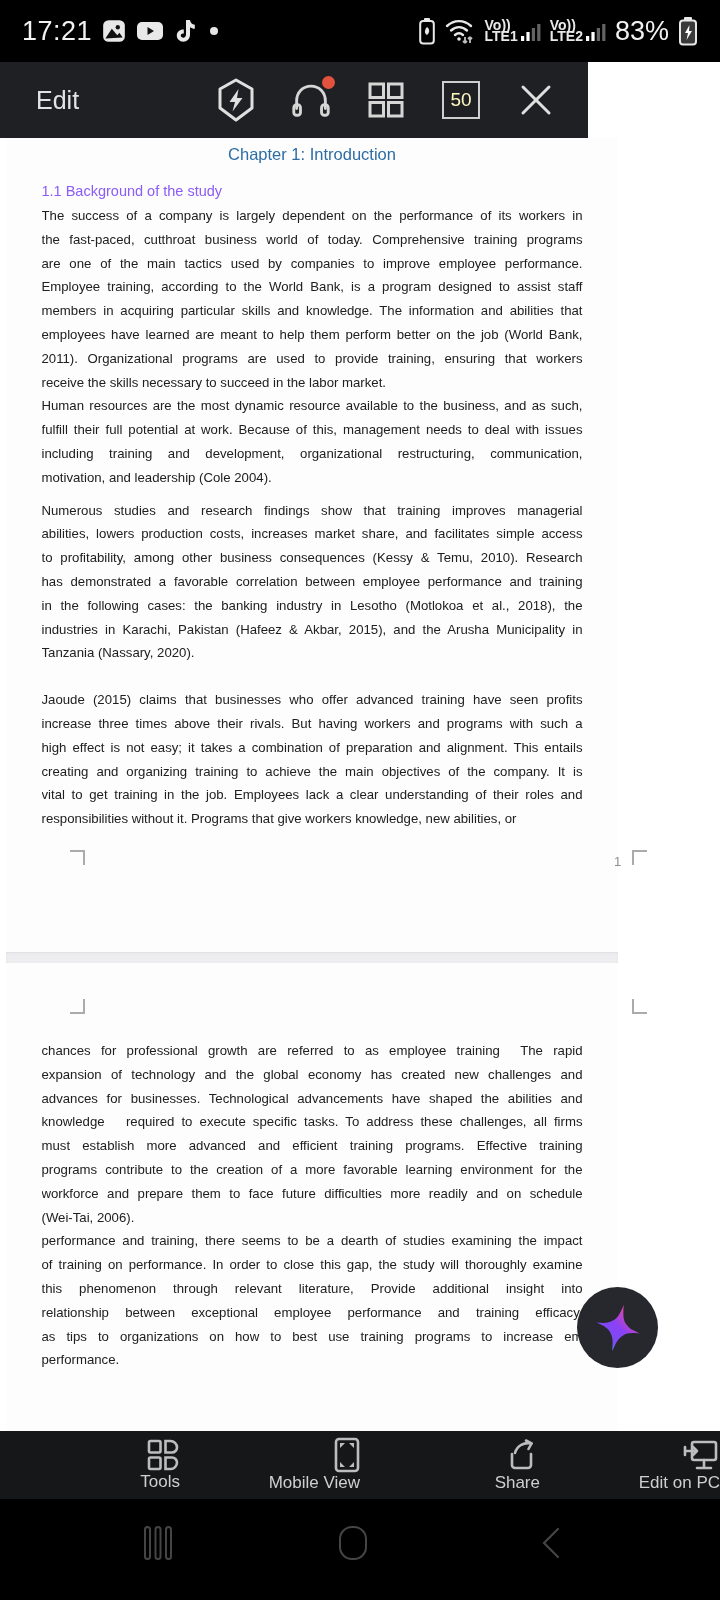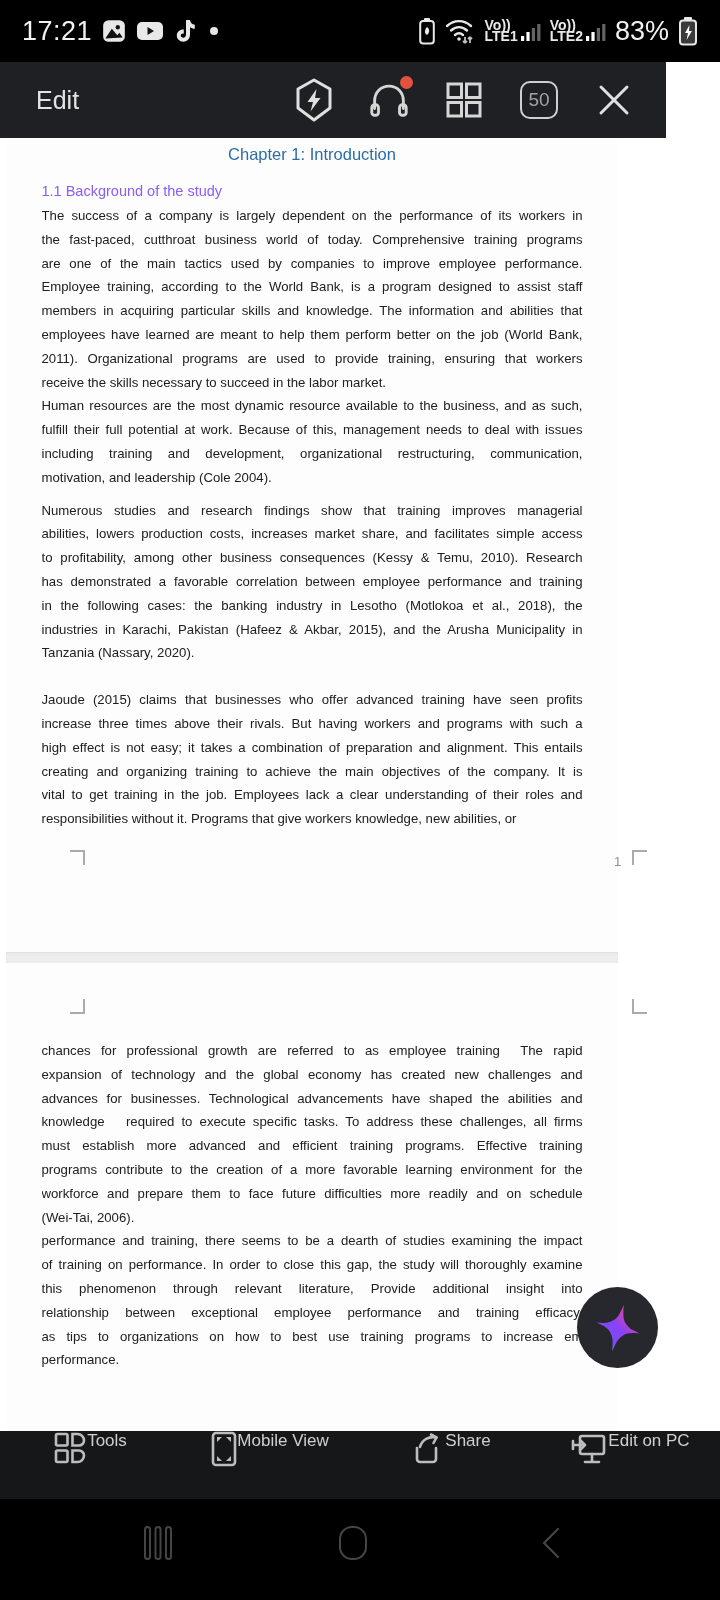--- a/index.html
+++ b/index.html
@@ -11,27 +11,27 @@
   .status-bar { position:absolute; top:0; left:0; width:720px; height:62px; background:#000;
     display:flex; align-items:center; justify-content:space-between; padding:0 22px; z-index:30; }
   .sb-left, .sb-right { display:flex; align-items:center; gap:9px; }
   .sb-time { color:#f2f2f2; font-size:27px; letter-spacing:0.5px; }
   .sb-pct { color:#f2f2f2; font-size:27px; }
   .volte { display:flex; align-items:center; gap:3px; }
   .volte-txt { color:#e9e9e9; font-size:14px; font-weight:bold; line-height:11px; text-align:left; }
   .sb-dot { width:8px; height:8px; border-radius:50%; background:#e6e6e6; margin-left:4px; }
 
   
-  .app-bar { position:absolute; top:62px; left:0; width:666px; height:76px; background:#1f2023;
+  .app-bar { position:absolute; top:62px; left:0; width:588px; height:76px; background:#1f2023;
     display:flex; align-items:center; z-index:30; }
   .ab-title { color:#e3e3e3; font-size:25px; margin-left:36px; flex:0 0 auto; }
   .ab-icons { margin-left:auto; display:flex; align-items:center; gap:31px; margin-right:30px; }
   .ab-btn { position:relative; display:flex; align-items:center; justify-content:center; width:44px; height:44px; }
   .red-dot { position:absolute; top:-2px; right:-2px; width:13px; height:13px; border-radius:50%; background:#e2523e; }
-  .page-badge { width:38px; height:38px; border:2.5px solid #cfcfcf; border-radius:10px; color:#a3a3a3;
+  .page-badge { width:38px; height:38px; border:2.5px solid #cfcfcf; border-radius:0; color:#fef9c3;
     font-size:19px; display:flex; align-items:center; justify-content:center; }
 
   
   .doc-area { position:absolute; top:138px; left:6px; width:612px; height:1294px; background:#fff; z-index:1; }
   .page { position:relative; background:#fdfdfd; }
   .page-1 { height:814px; padding-top:4px; }
   .page-sep { height:11px; background:#ededef; box-shadow:0 1px 2px rgba(0,0,0,0.06) inset; }
   .page-2 { height:469px; padding-top:76px; }
   .blocks { width:541px; margin:0 auto; }
   .block.title { text-align:center; color:#2e6da4; font-size:16.5px; line-height:24px; margin-bottom:13px; }
@@ -49,21 +49,21 @@
   .p2-tr { left:626px; top:36px;  border-bottom:2px solid #ababab; border-left:2px solid #ababab; }
   .page-num { position:absolute; left:608px; top:716px; color:#8f8f8f; font-size:13px; }
 
   
   .fab { position:absolute; left:577px; top:1287px; width:81px; height:81px; border-radius:50%;
     background:#26282e; z-index:20; display:flex; align-items:center; justify-content:center; }
 
   
   .bottom-toolbar { position:absolute; top:1431px; left:0; width:720px; height:68px; background:#161719;
     display:flex; z-index:30; }
-  .bt-item { flex:1; display:flex; flex-direction:row; align-items:flex-start; justify-content:center; }
+  .bt-item { flex:1; display:flex; flex-direction:column; align-items:flex-end; justify-content:center; }
   .bt-label { color:#cfcfcf; font-size:17px; }
 
   
   .nav-bar { position:absolute; top:1499px; left:0; width:720px; height:101px; background:#000; z-index:30; }
   .nav-btn { position:absolute; top:14px; width:60px; height:60px; display:flex; align-items:center; justify-content:center; }
   .nav-recents { left:128px; } .nav-home { left:323px; } .nav-back { left:521px; }
 </style>
 </head>
 <body>
 

